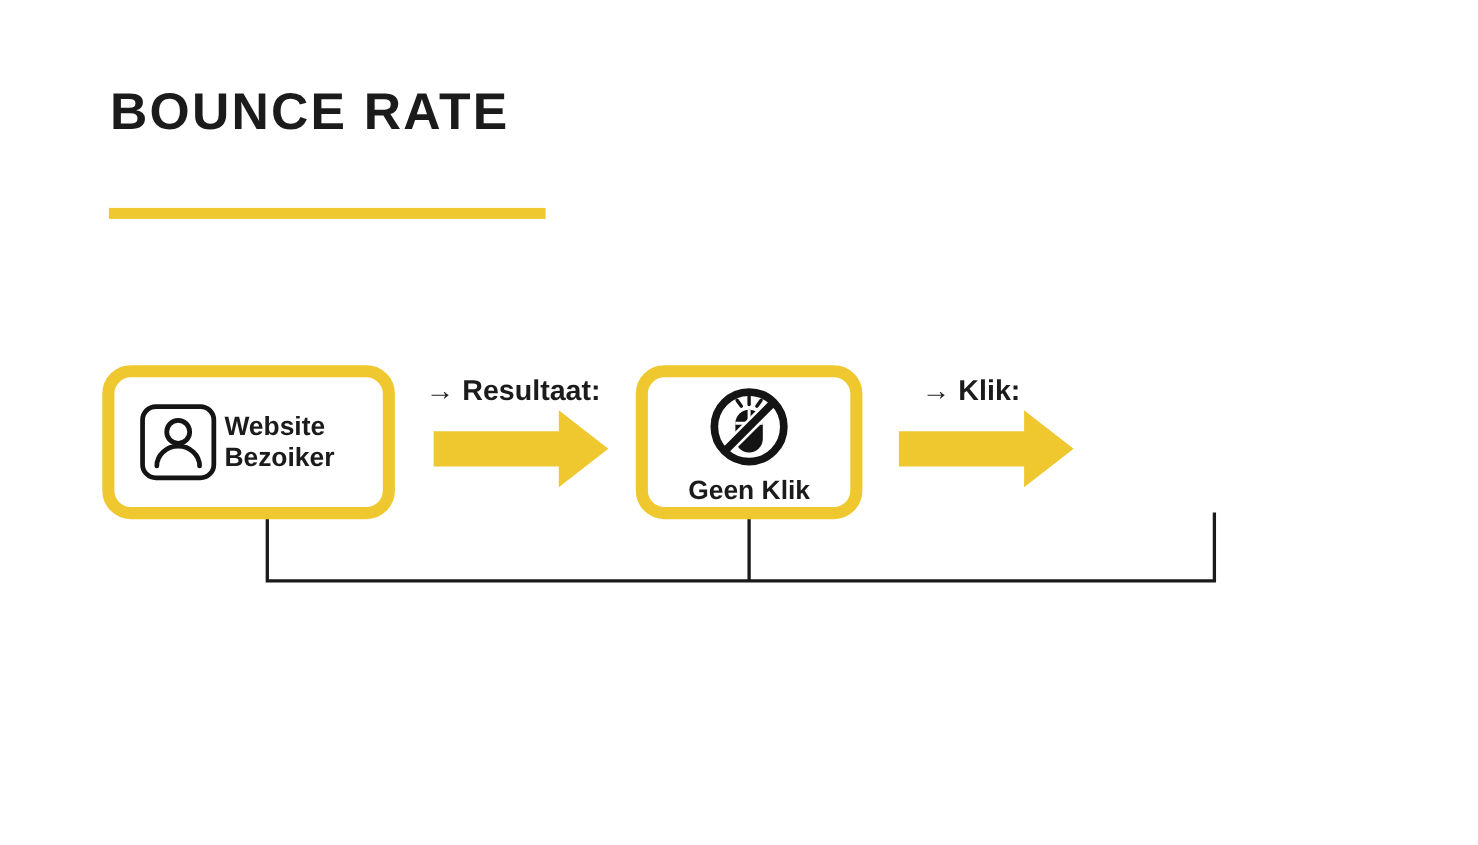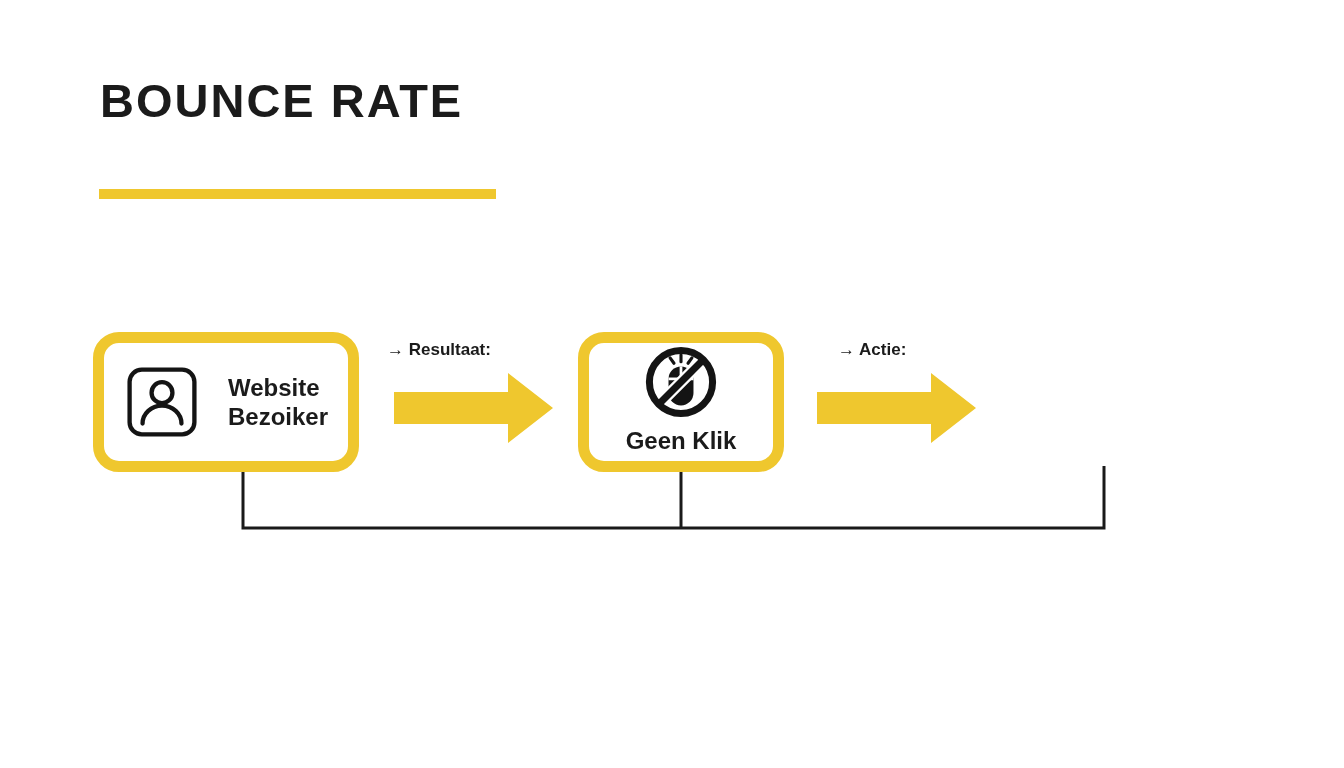--- a/index.html
+++ b/index.html
@@ -45,25 +45,25 @@
     height: 140px;
     background: #ffffff;
     border: 11px solid #efc72e;
     border-radius: 26px;
     display: flex;
     align-items: center;
   }
   .step-box.row {
     flex-direction: row;
     padding-left: 22px;
-    gap: 30px;
+    gap: 6px;
   }
   .step-box.col {
     flex-direction: column;
-    justify-content: flex-start;
+    justify-content: flex-end;
     gap: 5px;
   }
   .step-label {
     color: #1b1b1b;
     font-size: 24px;
     font-weight: 700;
     line-height: 1.22;
     white-space: pre-line;
     text-align: center;
   }
@@ -72,21 +72,21 @@
   #box-visitor { left: 93px;  width: 266px; }
   #box-noclick { left: 578px; width: 206px; }
   #box-leave   { left: 1003px; width: 206px; }
 
   .icon-wrap { display: flex; align-items: center; justify-content: center; }
 
   
   .arrow-label {
     position: absolute;
     color: #1b1b1b;
-    font-size: 17px;
+    font-size: 26px;
     font-weight: 700;
     white-space: nowrap;
   }
   #label-resultaat { left: 387px; top: 340px; }
   #label-actie     { left: 838px; top: 340px; }
 
   .block-arrow { position: absolute; top: 372px; width: 160px; height: 72px; }
   #arrow-resultaat { left: 394px; }
   #arrow-actie     { left: 817px; }
 
@@ -140,19 +140,19 @@
         <line x1="41" y1="26" x2="36" y2="19" stroke="#141414" stroke-width="4" stroke-linecap="round"></line>
         <line x1="50" y1="24" x2="50" y2="15" stroke="#141414" stroke-width="4" stroke-linecap="round"></line>
         <line x1="59" y1="26" x2="64" y2="19" stroke="#141414" stroke-width="4" stroke-linecap="round"></line>
         <line x1="29" y1="71" x2="71" y2="29" stroke="#ffffff" stroke-width="15"></line>
         <line x1="21.5" y1="78.5" x2="78.5" y2="21.5" stroke="#141414" stroke-width="9"></line>
       </svg>
     </span>
     <span class="step-label">Geen Klik</span>
   </div>
 
-  <div class="arrow-label" id="label-actie">→ Actie:</div>
+  <div class="arrow-label" id="label-actie">→ Klik:</div>
   <svg class="block-arrow" id="arrow-actie" viewBox="0 0 160 72" xmlns="http://www.w3.org/2000/svg">
     <polygon points="0,20 114,20 114,1 159,36 114,71 114,52 0,52" fill="#efc72e"></polygon>
   </svg>
 
 
 </div>
 
 </body></html>

